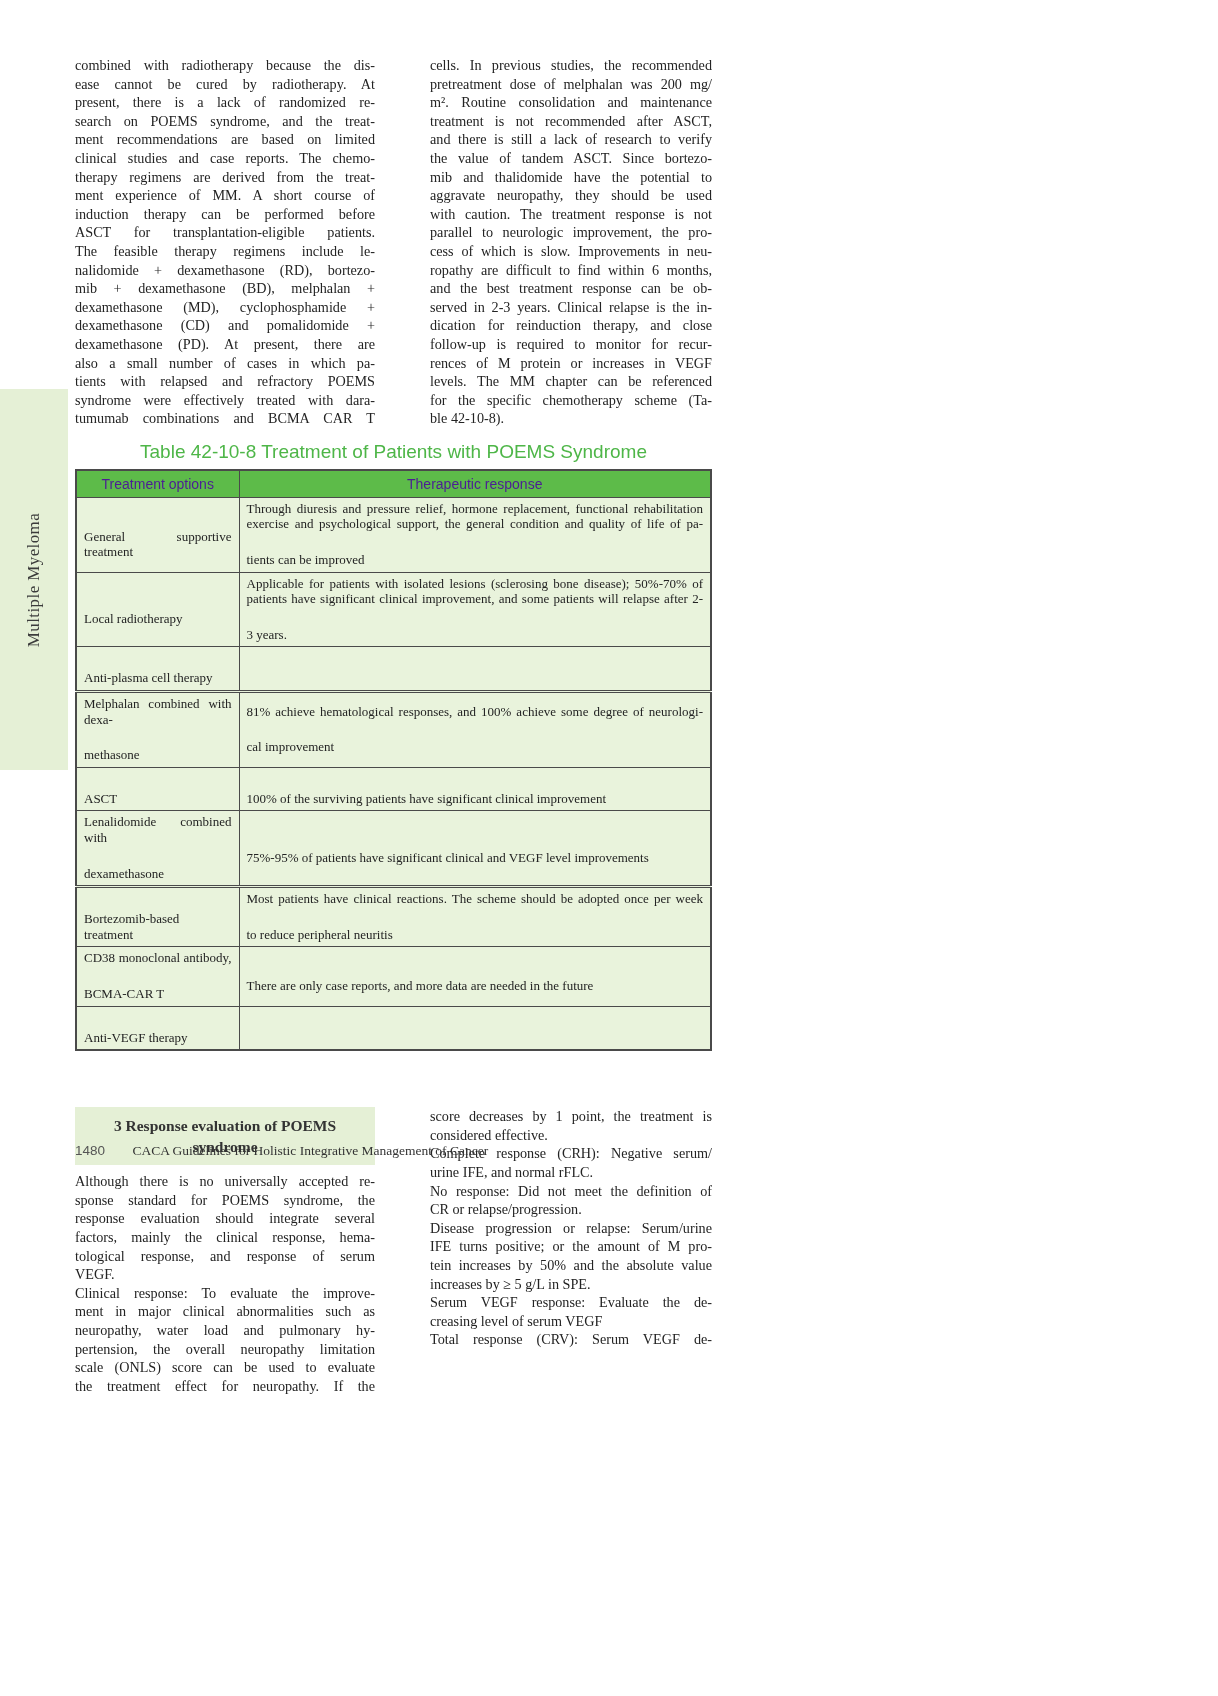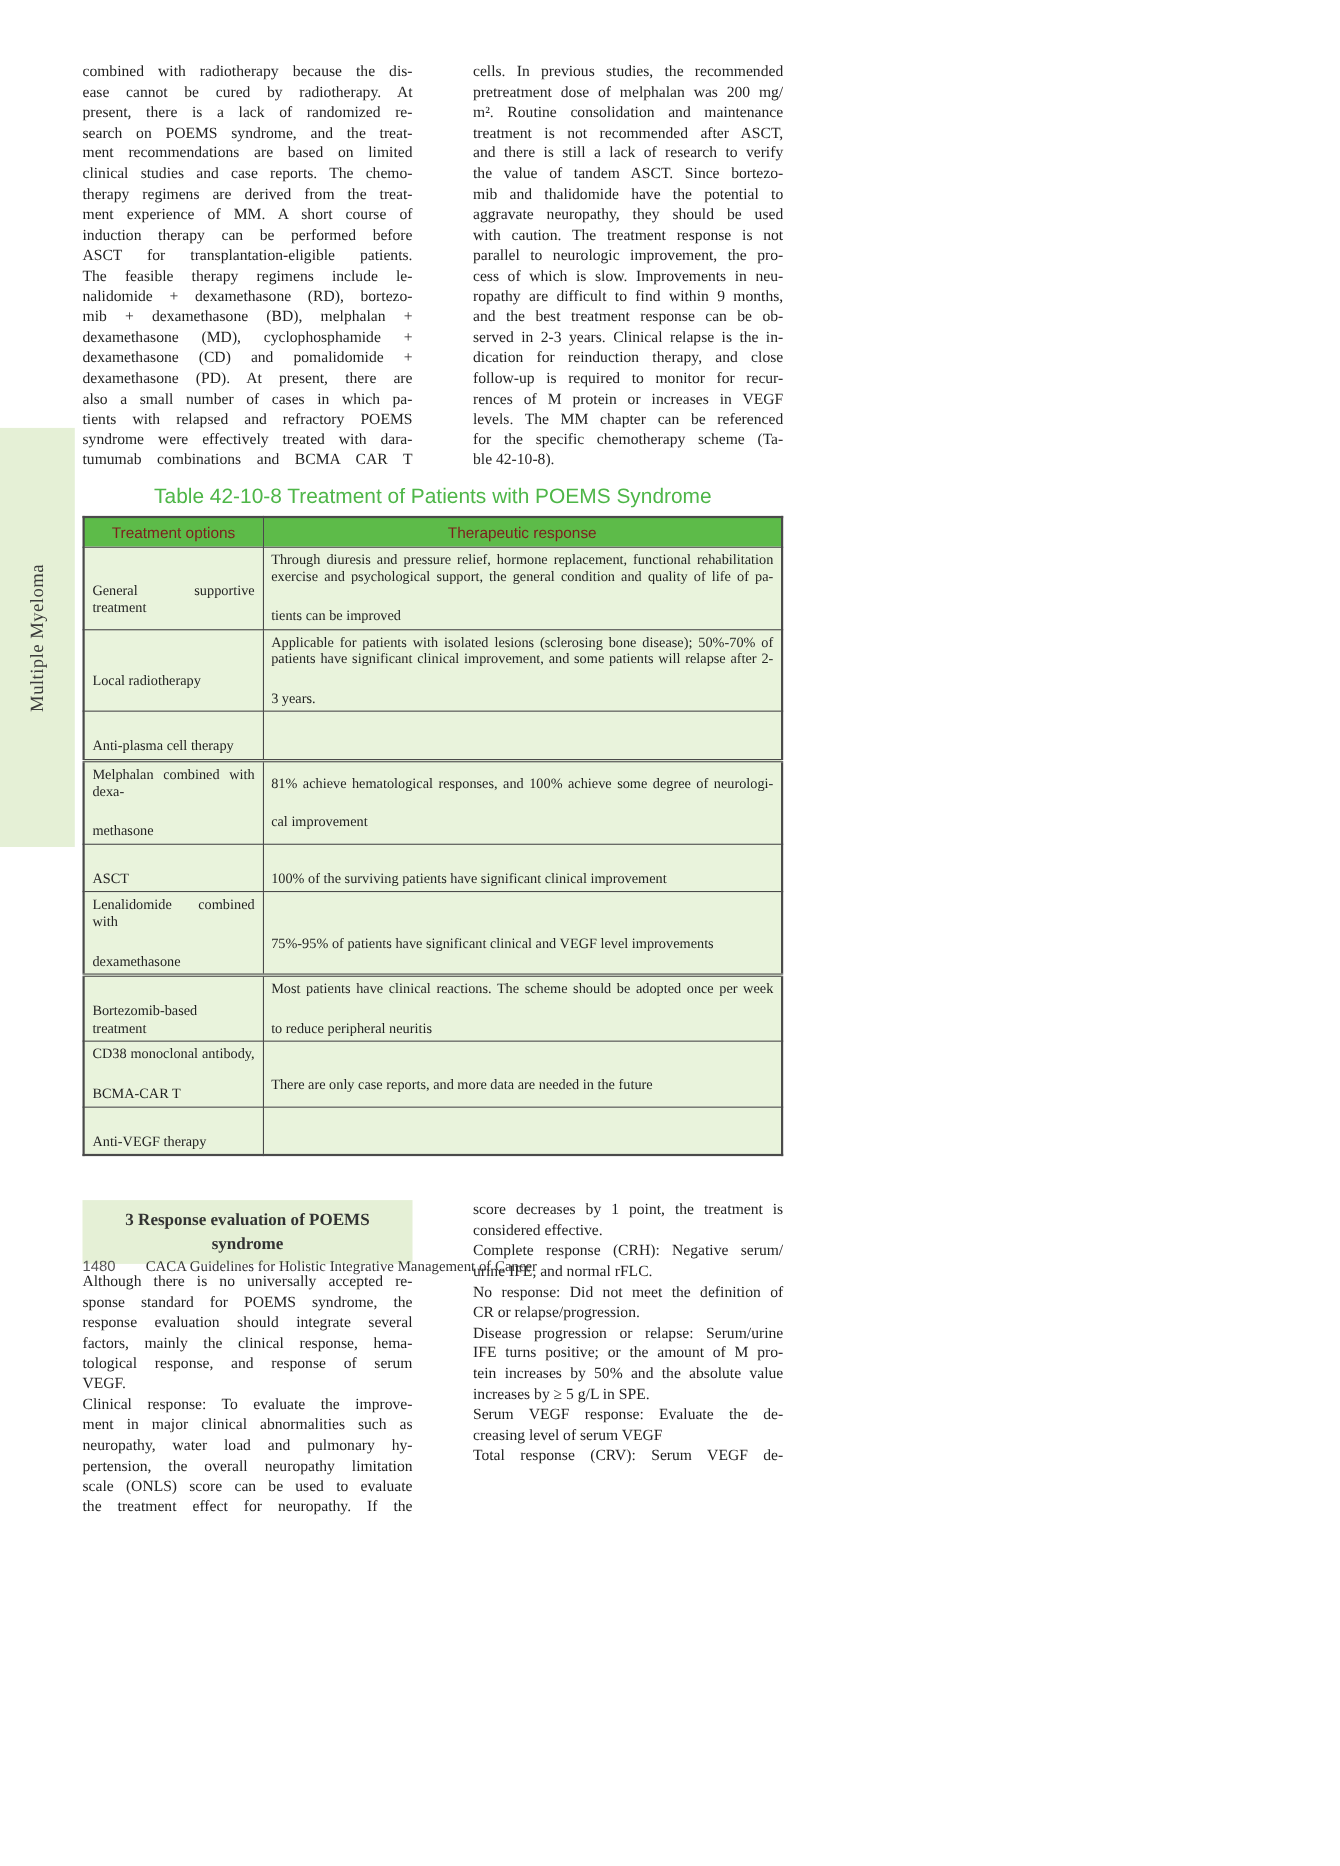--- a/index.html
+++ b/index.html
@@ -26,35 +26,35 @@
     text-align:justify; text-align-last:justify; color:#232323;
   }
   .ln.last { text-align-last:left; }
   
   .table-title {
     margin-top:13px; text-align:center;
     font-family:"Liberation Sans", sans-serif; font-size:19px; color:#4eb648;
   }
   table.data { border-collapse:collapse; width:637px; margin-top:6px; border:2px solid #4a4a4a; }
   table.data th {
-    background:#5dbb49; color:#7f1d1d; font-family:"Liberation Sans", sans-serif;
+    background:#5dbb49; color:#4c1d95; font-family:"Liberation Sans", sans-serif;
     font-weight:normal; font-size:14px; padding:5px 4px; border:1.5px solid #4a4a4a;
     text-align:center;
   }
   table.data td {
     background:#e9f3dc; border:1.5px solid #4a4a4a; padding:3px 7px 4px;
     vertical-align:middle; font-size:13px; line-height:15.6px; color:#232323;
   }
   table.data td.opt { vertical-align:middle; }
   table.data tbody tr:nth-child(4) td,
   table.data tbody tr:nth-child(7) td { border-top:3.5px double #4a4a4a; }
   td .tl { text-align:justify; text-align-last:justify; }
   td .tl.last { text-align-last:left;margin-top:20px; }
   
-  .section-row { display:flex; margin-top:40px; }
+  .section-row { display:flex; margin-top:56px; }
   .heading-box {
     background:#e5f0d6; padding:9px 4px 8px; text-align:center;
     font-weight:bold; font-size:15.5px; line-height:20.5px; color:#333333;
   }
   .bot-text { margin-top:7px;font-family:Liberation Serif, serif; }
   
   .footer { position:absolute; left:75px; top:1143px; font-size:13.5px; color:#333333; }
   .footer .num { font-family:"Liberation Sans", sans-serif; color:#555555; margin-right:24px; }
 </style>
 </head>
@@ -99,21 +99,21 @@
             <div class="ln">pretreatment dose of melphalan was 200 mg/</div>
             <div class="ln">m². Routine consolidation and maintenance</div>
             <div class="ln">treatment is not recommended after ASCT,</div>
             <div class="ln">and there is still a lack of research to verify</div>
             <div class="ln">the value of tandem ASCT. Since bortezo-</div>
             <div class="ln">mib and thalidomide have the potential to</div>
             <div class="ln">aggravate neuropathy, they should be used</div>
             <div class="ln">with caution. The treatment response is not</div>
             <div class="ln">parallel to neurologic improvement, the pro-</div>
             <div class="ln">cess of which is slow. Improvements in neu-</div>
-            <div class="ln">ropathy are difficult to find within 9 months,</div>
+            <div class="ln">ropathy are difficult to find within 6 months,</div>
             <div class="ln">and the best treatment response can be ob-</div>
             <div class="ln">served in 2-3 years. Clinical relapse is the in-</div>
             <div class="ln">dication for reinduction therapy, and close</div>
             <div class="ln">follow-up is required to monitor for recur-</div>
             <div class="ln">rences of M protein or increases in VEGF</div>
             <div class="ln">levels. The MM chapter can be referenced</div>
             <div class="ln">for the specific chemotherapy scheme (Ta-</div>
             <div class="ln last">ble 42-10-8).</div>
           </div>
         </div>

